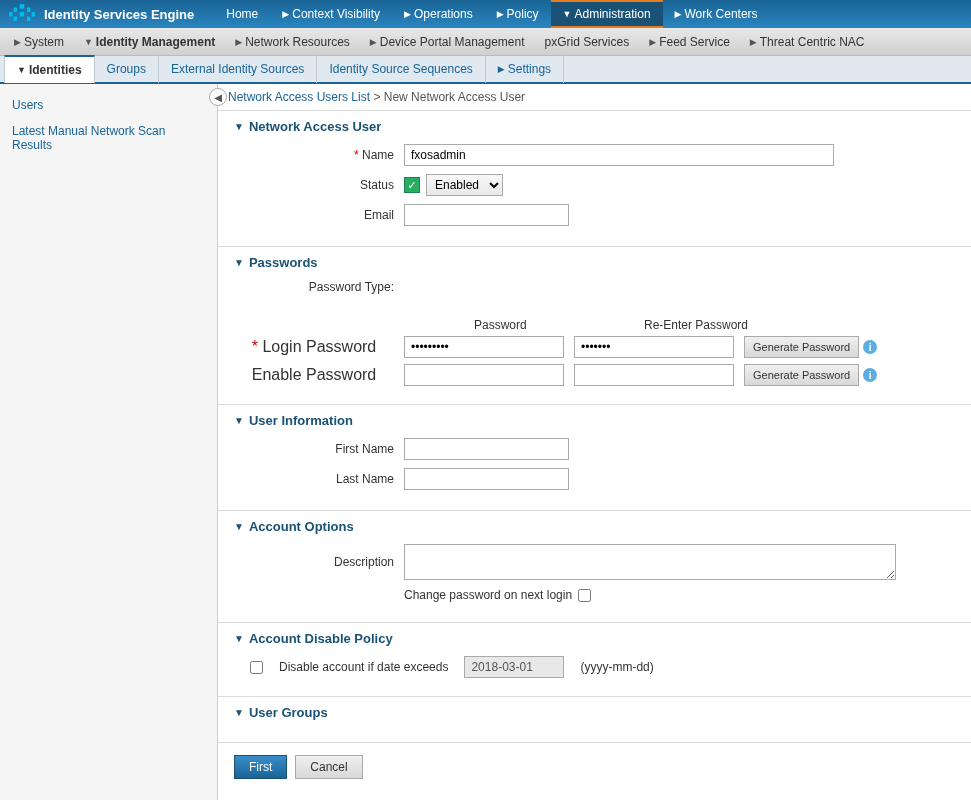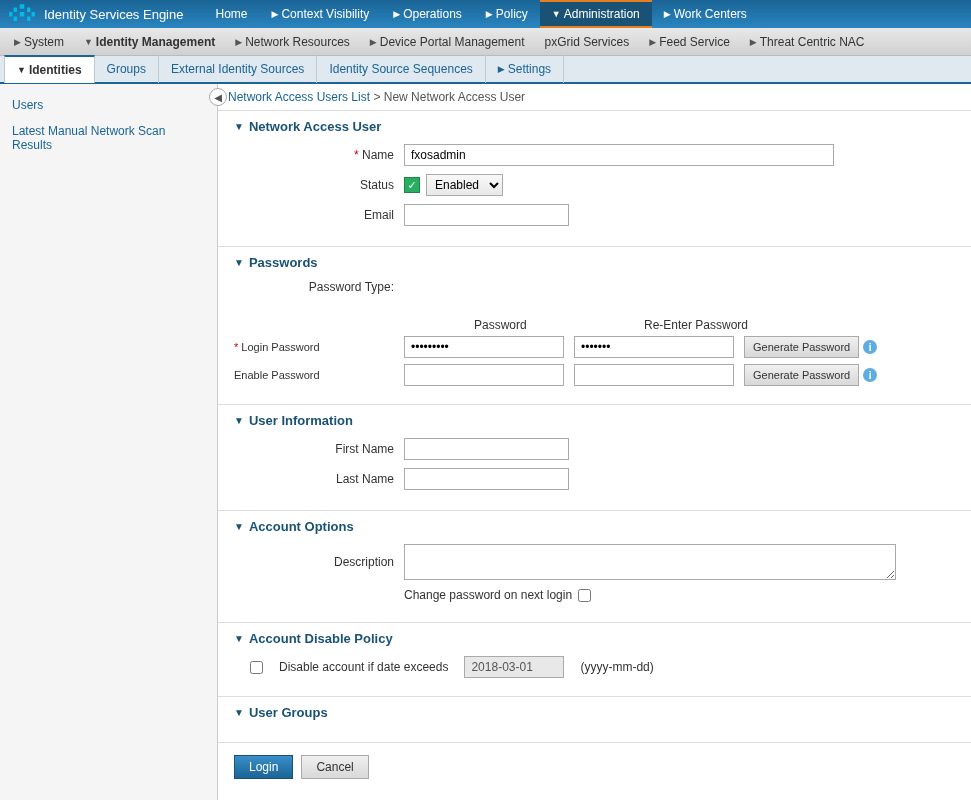--- a/index.html
+++ b/index.html
@@ -14,21 +14,21 @@
       padding: 0 8px;
     }
     .cisco-logo {
       width: 28px;
       height: 20px;
       margin-right: 8px;
     }
     .app-title {
       color: white;
       font-size: 13px;
-      font-weight: normal;
+      font-weight: bold;
       margin-right: 20px;
       white-space: nowrap;
     }
     .top-nav-items {
       display: flex;
       align-items: center;
       gap: 0;
       flex: 1;
     }
     .nav-item {
@@ -268,23 +268,23 @@
     }
 
     
     .pw-row {
       display: flex;
       align-items: center;
       margin-bottom: 6px;
     }
     .pw-row-label {
       min-width: 170px;
-      text-align: left;
+      text-align: center;
       padding-right: 10px;
-      font-size: 11px;
+      font-size: 16px;
     }
     .pw-row-label.required::before { content: '* '; color: #cc0000; }
 
     
     .user-groups-row {
       display: flex;
       align-items: center;
       padding-left: 10px;
       gap: 6px;
     }
@@ -560,18 +560,18 @@
     </div>
 
     <div class="section">
       <div class="section-header">
         <span class="arrow">▼</span>
         <span>User Groups</span>
       </div>
     </div>
 
     <div class="action-row">
-      <button class="submit-btn">Login</button>
+      <button class="submit-btn">First</button>
       <button class="cancel-btn">Cancel</button>
     </div>
 
   </div>
 </div>
 
 </body></html>

